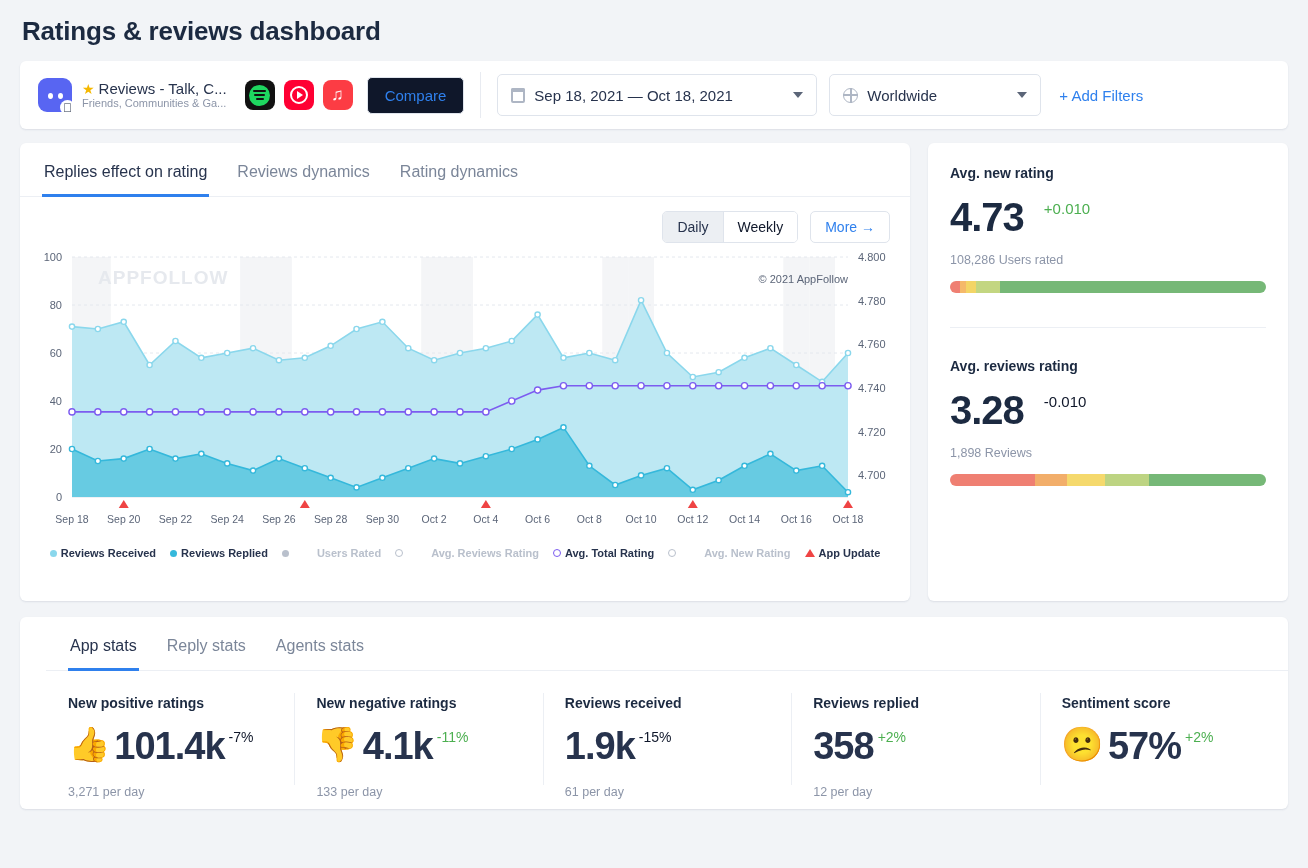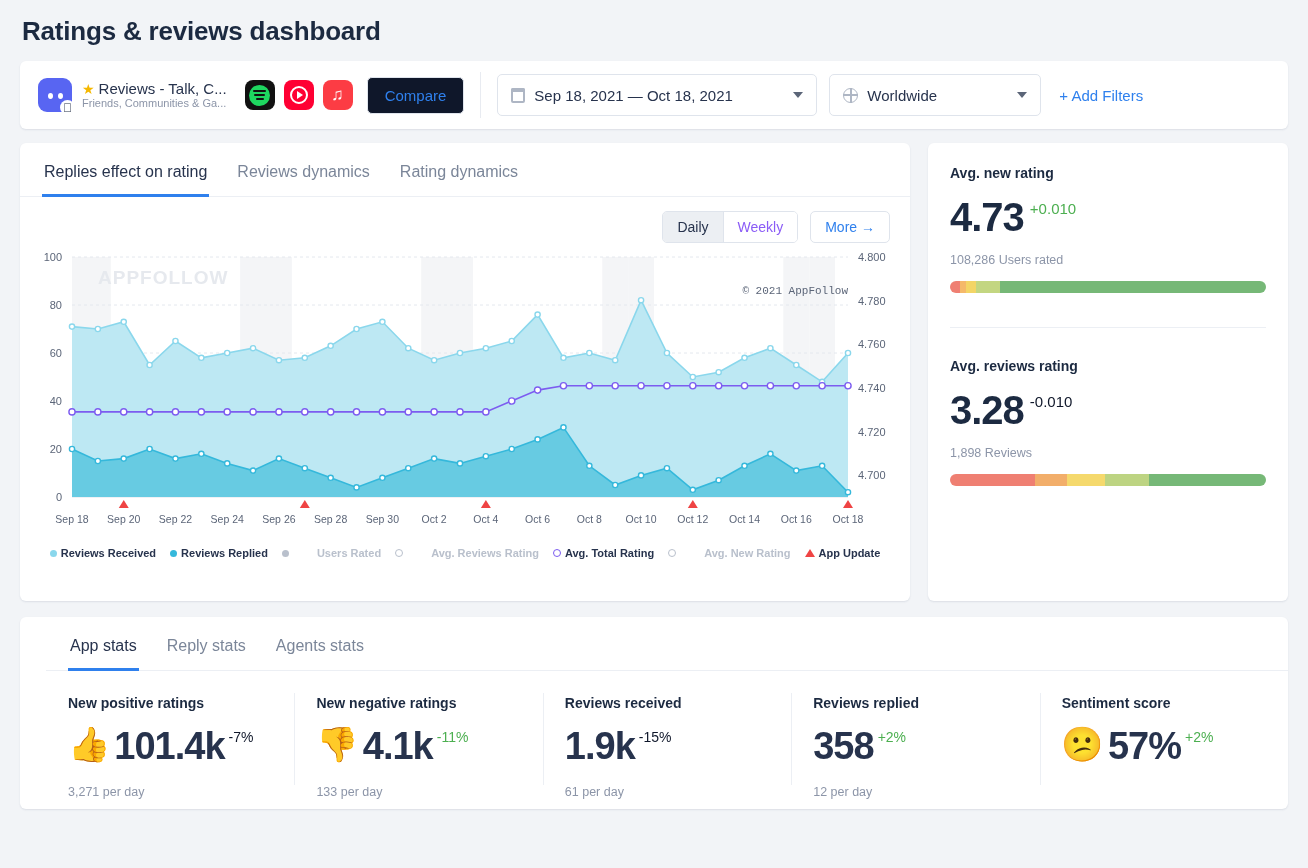--- a/index.html
+++ b/index.html
@@ -104,41 +104,41 @@
   .side-card { flex:1; height: 458px; padding: 22px 22px 0 22px; }
 
   .tabs { display:flex; gap:26px; padding:0 22px; border-bottom:1px solid #eceff4; }
   .tab { font-size:16px; color:#7b8699; padding:20px 2px 13px; cursor:pointer;
     border-bottom:3px solid transparent; margin-bottom:-1px; white-space:nowrap; }
   .tab.active { color:#27334d; border-bottom-color:#2f80ed; }
 
   .chart-controls { display:flex; justify-content:flex-end; align-items:center;
     gap:12px; padding: 14px 20px 0 0; }
   .seg { display:flex; border:1px solid #dfe4ec; border-radius:5px; overflow:hidden; }
-  .seg div { font-size:14px; padding:7px 14px; cursor:pointer; background:#fff; color:#8b5cf6; }
+  .seg div { font-size:14px; padding:7px 14px; cursor:pointer; background:#fff; color:#0f172a; }
   .seg div.on { background:#eceff3; color:#27334d; }
   .seg div + div { border-left:1px solid #dfe4ec; }
   .more-btn { border:1px solid #dfe4ec; border-radius:5px; font-size:14px;
     color:#2f80ed; padding:7px 14px; background:#fff; cursor:pointer; }
 
   .plot-wrap { position:relative; margin-top: 6px; height: 290px; }
   .legend { display:flex; justify-content:center; align-items:center; gap:14px;
     font-size:11px; font-weight:bold; padding-top: 8px; flex-wrap:nowrap; }
   .lg { display:flex; align-items:center; gap:4px; cursor:pointer; white-space:nowrap; }
   .lg.off { color:#b9c0cc; font-weight:bold;gap:28px; }
   .lg.on { color:#27334d; }
   .dot { width:7px;height:7px;border-radius:50%; flex:0 0 7px; }
   .dmk { width:8px;height:8px;border-radius:50%;border:1.5px solid currentColor;
     background:#fff; flex:0 0 8px; }
   .tri { width:0;height:0;border-left:5px solid transparent;border-right:5px solid transparent;
     border-bottom:8px solid #ef4444; flex:0 0 10px; }
 
   
   .metric-title { font-size:14px; font-weight:bold; color:#1c2a41; }
-  .metric-row { display:flex; align-items:flex-start; gap:6px; margin-top: 16px; }
+  .metric-row { display:flex; align-items:flex-start; gap:20px; margin-top: 16px; }
   .metric-val { font-size:40px; font-weight:bold; color:#1c2a41; line-height:1; letter-spacing:-1px; }
   .metric-delta { font-size:15px; line-height:1; margin-top:4px; }
   .up { color:#4caf50; } .down { color:#0f172a; }
   .metric-sub { font-size:12.5px; color:#8c95a8; margin-top:16px; }
   .distbar { display:flex; height:12px; border-radius:6px; overflow:hidden; margin-top:14px; }
   .side-sep { height:1px; background:#eceff4; margin:34px 0 0; }
   .side-block2 { padding-top: 30px; }
 
   
   .bottom-card { margin-top: 16px; height: 192px; overflow:hidden;padding-left:26px; }
@@ -227,21 +227,21 @@
       <div class="chart-controls">
         <div class="seg">
           <div class="on">Daily</div>
           <div>Weekly</div>
         </div>
         <button class="more-btn">More →</button>
       </div>
 
       <div class="plot-wrap">
         <div class="watermark" style="left:78px; top:18px;">APPFOLLOW</div>
-        <div class="copyright" style="right:62px; top:36px;font-family:Liberation Mono, monospace;">© 2021 AppFollow</div>
+        <div class="copyright" style="right:62px; top:24px;">© 2021 AppFollow</div>
         <svg id="plot-svg" width="890" height="290" viewBox="0 0 890 290">
             <rect x="52" y="8" width="12.933333333333337" height="240" fill="#f4f5f7"></rect>
             <rect x="64.93333333333334" y="8" width="25.86666666666666" height="240" fill="#f4f5f7"></rect>
             <rect x="220.13333333333333" y="8" width="25.866666666666674" height="240" fill="#f4f5f7"></rect>
             <rect x="246" y="8" width="25.866666666666674" height="240" fill="#f4f5f7"></rect>
             <rect x="401.2" y="8" width="25.866666666666674" height="240" fill="#f4f5f7"></rect>
             <rect x="427.06666666666666" y="8" width="25.866666666666674" height="240" fill="#f4f5f7"></rect>
             <rect x="582.2666666666667" y="8" width="25.866666666666674" height="240" fill="#f4f5f7"></rect>
             <rect x="608.1333333333333" y="8" width="25.866666666666674" height="240" fill="#f4f5f7"></rect>
             <rect x="763.3333333333334" y="8" width="25.866666666666674" height="240" fill="#f4f5f7"></rect>

